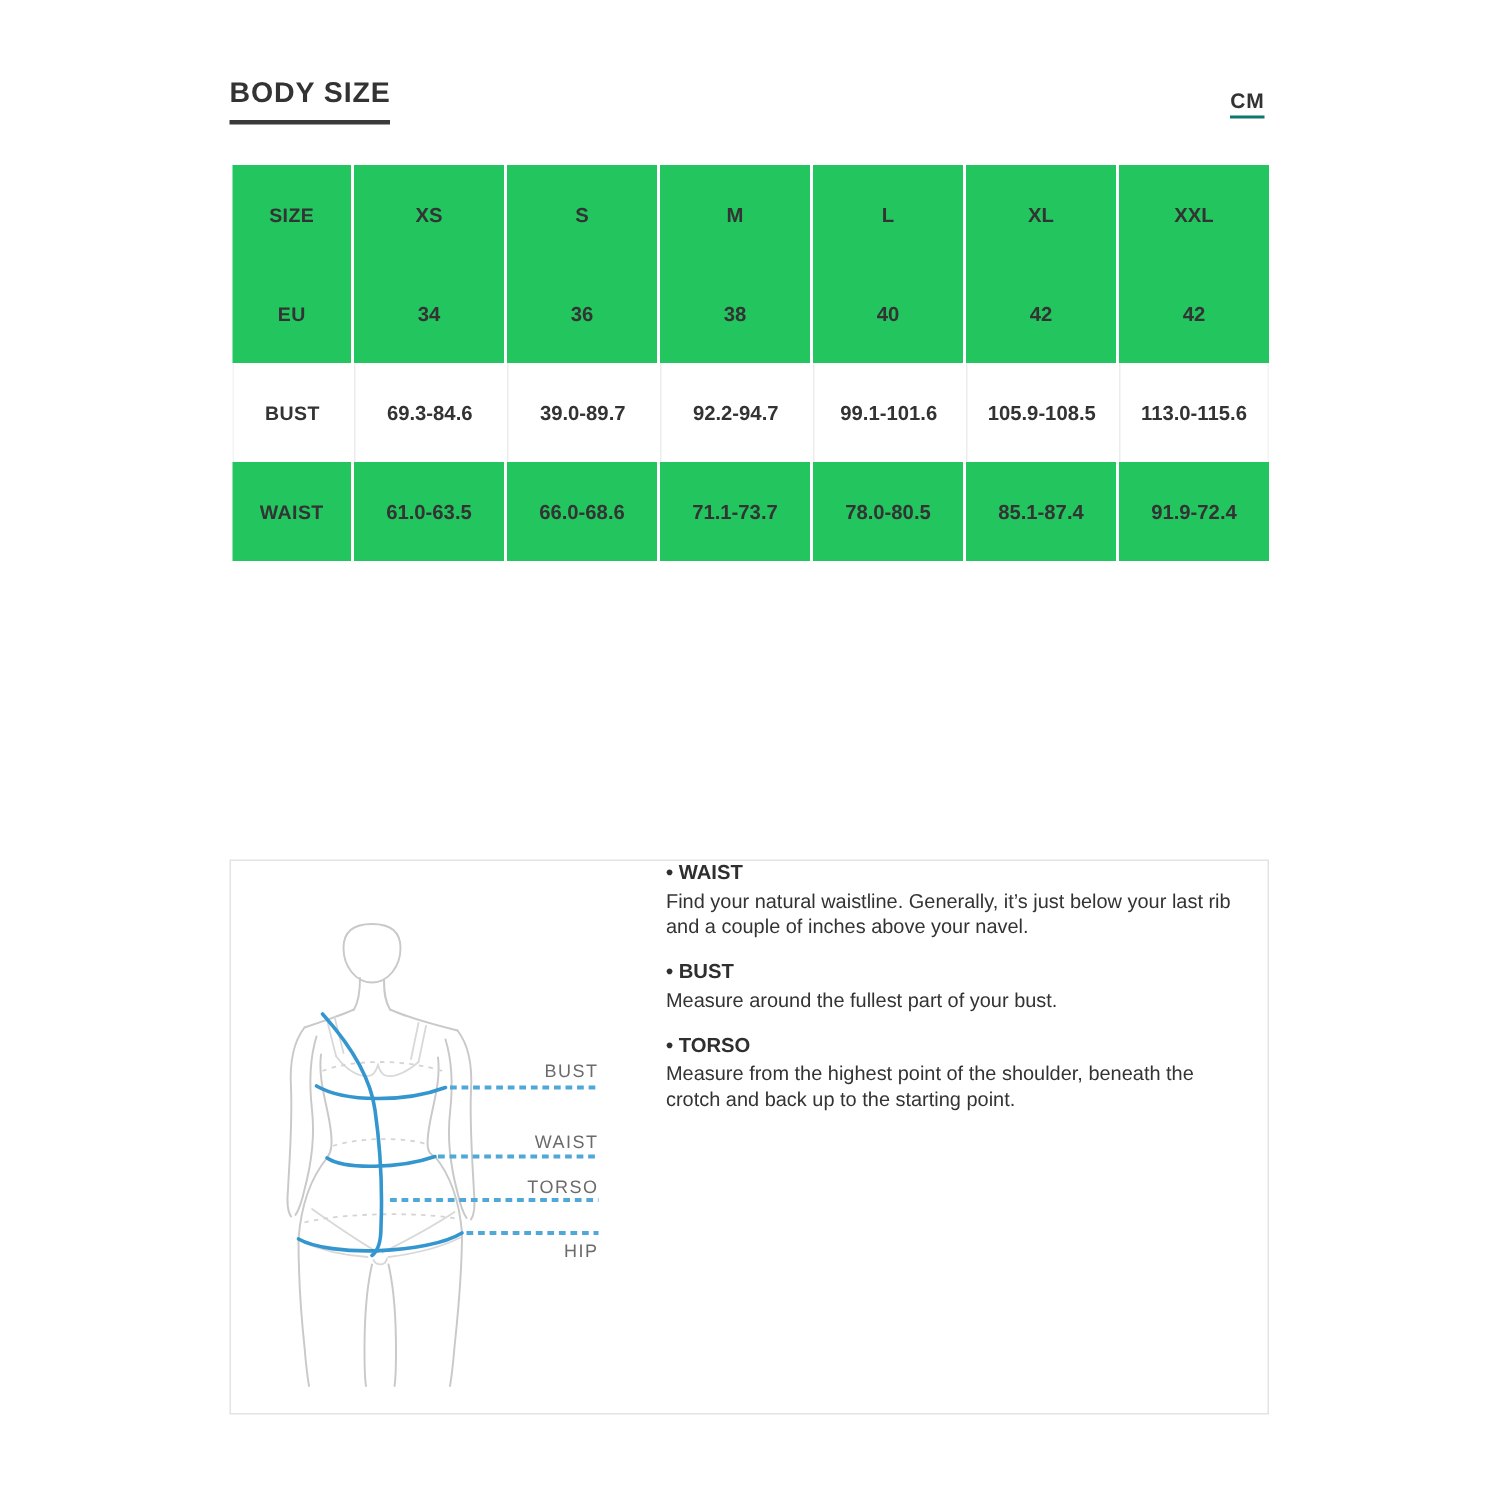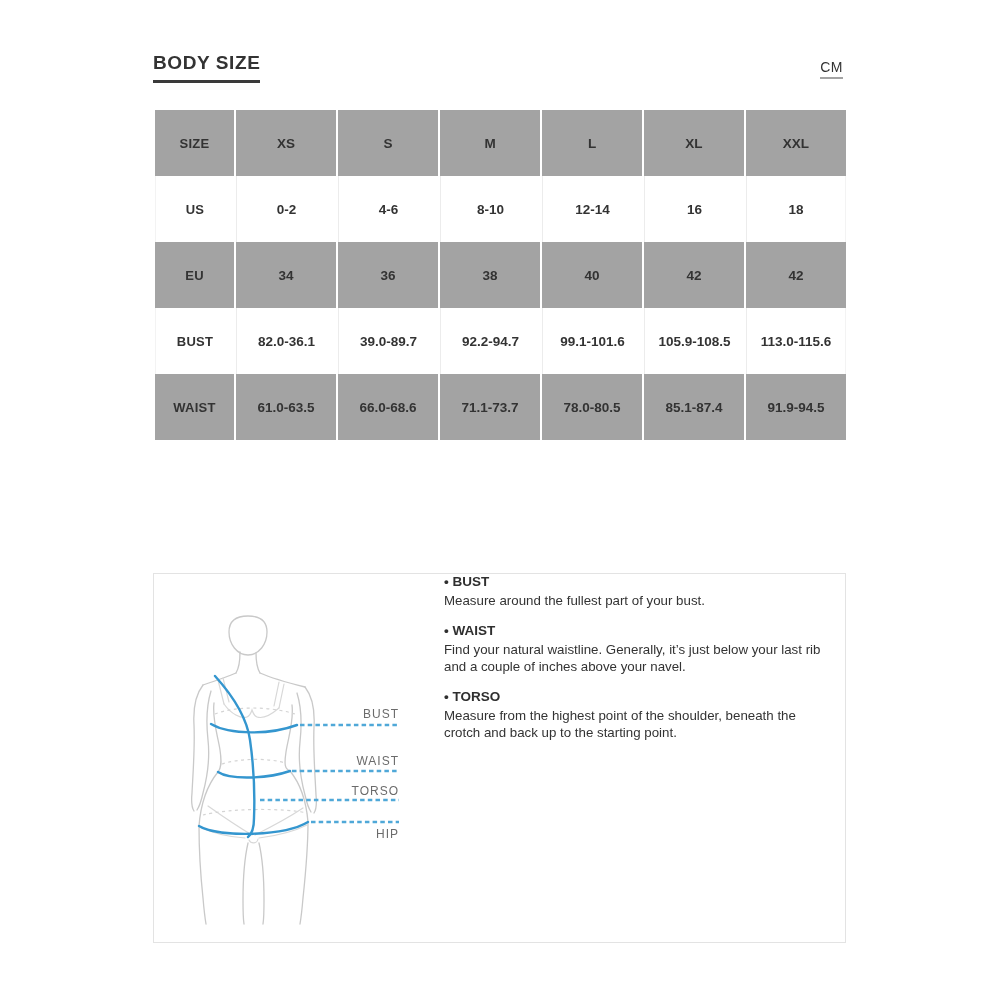--- a/index.html
+++ b/index.html
@@ -12,37 +12,37 @@
   .canvas { position: absolute; inset: 0; background: #fff; padding-left: 30px; }
 
   
   .page-title {
     position: absolute; left: 153px; top: 52px;
     font-size: 19px; font-weight: bold; letter-spacing: 0.6px; color: #333;
     border-bottom: 3px solid #3a3a3a; padding-bottom: 6px;
   }
   .unit-toggle {
     position: absolute; right: 157px; top: 59px;
-    font-size: 14px; font-weight: normal; letter-spacing: 0.5px; color: #333;
-    border-bottom: 2px solid #a3a3a3; padding-bottom: 2px; cursor: pointer;
+    font-size: 14px; font-weight: bold; letter-spacing: 0.5px; color: #333;
+    border-bottom: 2px solid #0f766e; padding-bottom: 2px; cursor: pointer;
   }
 
   
   .size-table-wrap { position: absolute; left: 153px; top: 110px; width: 695px; }
   table.size-table {
     width: 100%; table-layout: fixed;
     border-collapse: separate; border-spacing: 2px 0;
   }
   table.size-table th, table.size-table td {
     height: 66px; text-align: center; vertical-align: middle;
     font-size: 13.5px; font-weight: bold; color: #333;
   }
   table.size-table th { font-weight: bold; font-size: 13px; letter-spacing: 0.3px; }
   table.size-table col.label-col { width: 79px; }
-  tr.row-gray > th, tr.row-gray > td { background: #a3a3a3; }
+  tr.row-gray > th, tr.row-gray > td { background: #22c55e; }
   tr.row-white > th, tr.row-white > td { background: #ffffff; }
   tr.row-white > *:not(:first-child) { border-left: 1px solid #ececec; }
   tr.row-white > *:first-child { border-left: 1px solid #f3f3f3; }
   tr.row-white > *:last-child { border-right: 1px solid #f3f3f3; }
   tr.row-last > * { border-bottom: 1px solid #f0f0f0; }
 
   .note {
     position: absolute; left: 155px; top: 529px;
     font-size: 12.5px; color: #555;
   }
@@ -90,55 +90,46 @@
       <tbody>
           <tr class="row-gray">
             <th>SIZE</th>
             <td>XS</td>
             <td>S</td>
             <td>M</td>
             <td>L</td>
             <td>XL</td>
             <td>XXL</td>
           </tr>
-          <tr class="row-white">
-            <th>US</th>
-            <td>0-2</td>
-            <td>4-6</td>
-            <td>8-10</td>
-            <td>12-14</td>
-            <td>16</td>
-            <td>18</td>
-          </tr>
           <tr class="row-gray">
             <th>EU</th>
             <td>34</td>
             <td>36</td>
             <td>38</td>
             <td>40</td>
             <td>42</td>
             <td>42</td>
           </tr>
           <tr class="row-white">
             <th>BUST</th>
-            <td>82.0-36.1</td>
+            <td>69.3-84.6</td>
             <td>39.0-89.7</td>
             <td>92.2-94.7</td>
             <td>99.1-101.6</td>
             <td>105.9-108.5</td>
             <td>113.0-115.6</td>
           </tr>
           <tr class="row-gray">
             <th>WAIST</th>
             <td>61.0-63.5</td>
             <td>66.0-68.6</td>
             <td>71.1-73.7</td>
             <td>78.0-80.5</td>
             <td>85.1-87.4</td>
-            <td>91.9-94.5</td>
+            <td>91.9-72.4</td>
           </tr>
         </tbody>
     </table>
   </div>
 
 
   <div class="measure-box">
 
     <div class="figure-area">
       <svg width="290" height="360" viewBox="0 0 290 360">
@@ -207,26 +198,26 @@
         <text class="fig-label" x="244" y="140" text-anchor="end">BUST</text>
         <text class="fig-label" x="244" y="187" text-anchor="end">WAIST</text>
         <text class="fig-label" x="244" y="217" text-anchor="end">TORSO</text>
         <text class="fig-label" x="244" y="260" text-anchor="end">HIP</text>
       </svg>
     </div>
 
     <div class="measure-text">
       <div id="measure-items">
           <div class="mg-item">
+            <div class="mg-label">• WAIST</div>
+            <div class="mg-text">Find your natural waistline. Generally, it’s just below your last rib and a couple of inches above your navel.</div>
+          </div>
+          <div class="mg-item">
             <div class="mg-label">• BUST</div>
             <div class="mg-text">Measure around the fullest part of your bust.</div>
-          </div>
-          <div class="mg-item">
-            <div class="mg-label">• WAIST</div>
-            <div class="mg-text">Find your natural waistline. Generally, it’s just below your last rib and a couple of inches above your navel.</div>
           </div>
           <div class="mg-item">
             <div class="mg-label">• TORSO</div>
             <div class="mg-text">Measure from the highest point of the shoulder, beneath the crotch and back up to the starting point.</div>
           </div>
         </div>
     </div>
 
   </div>
 </div>

